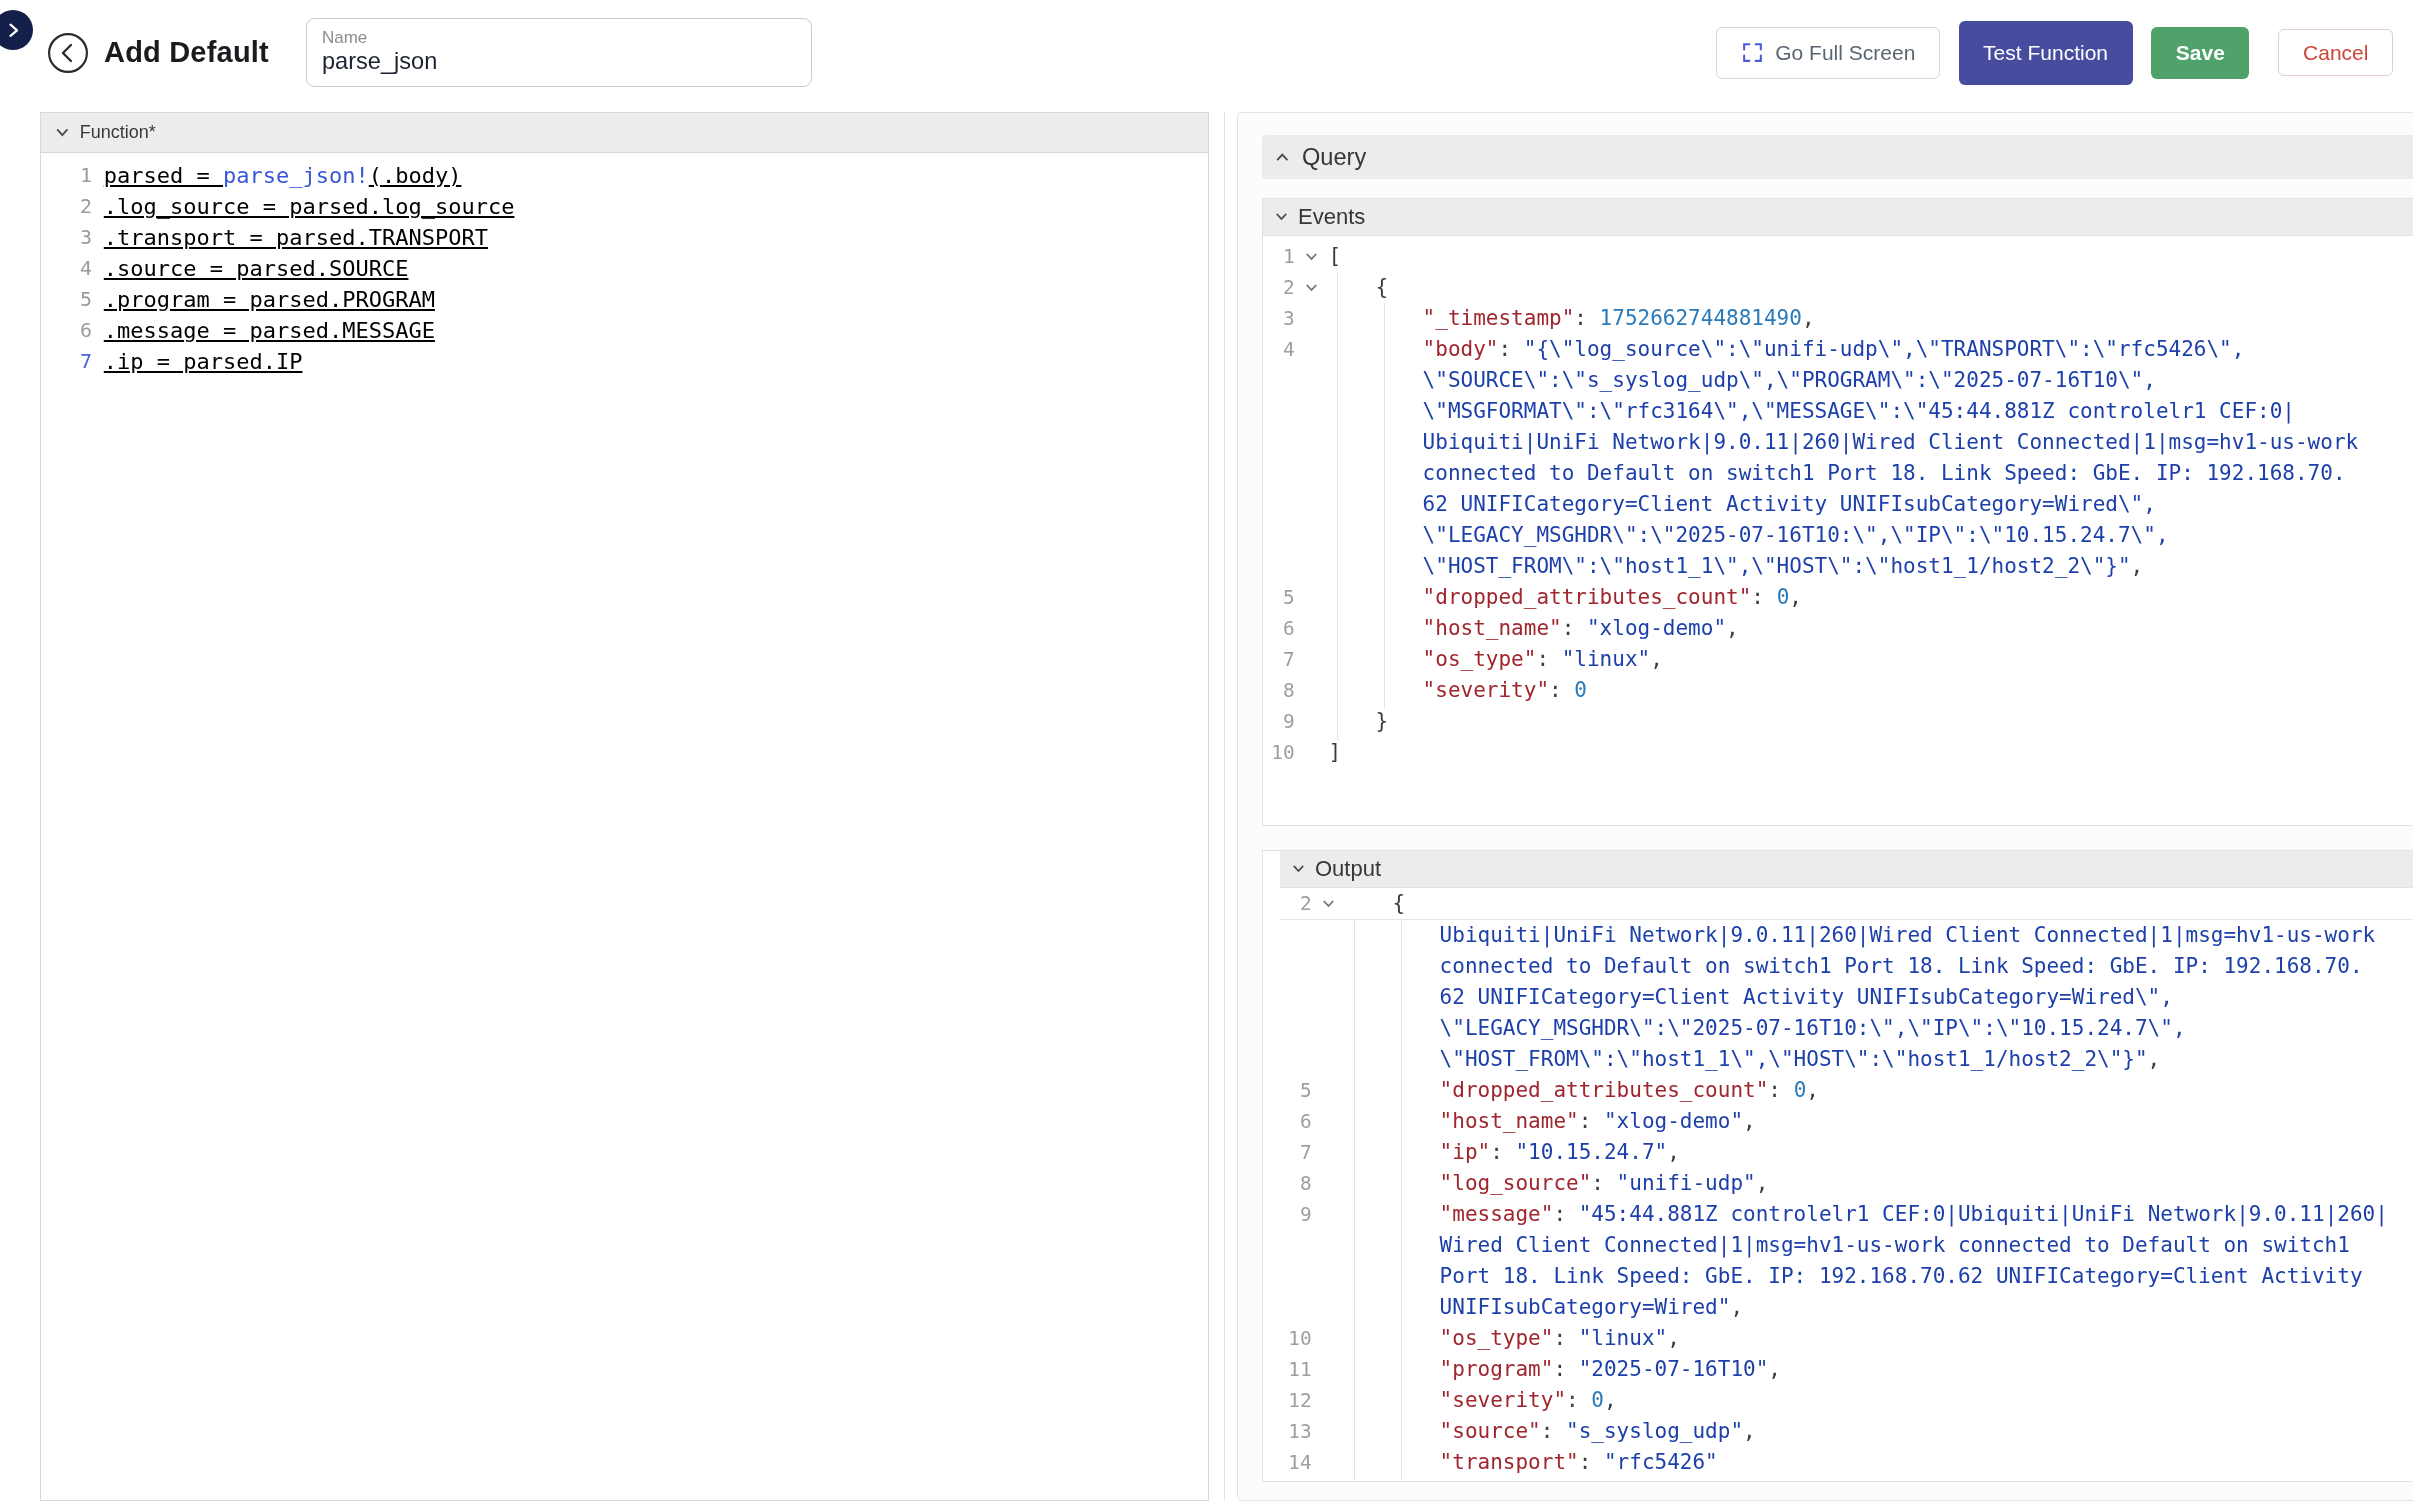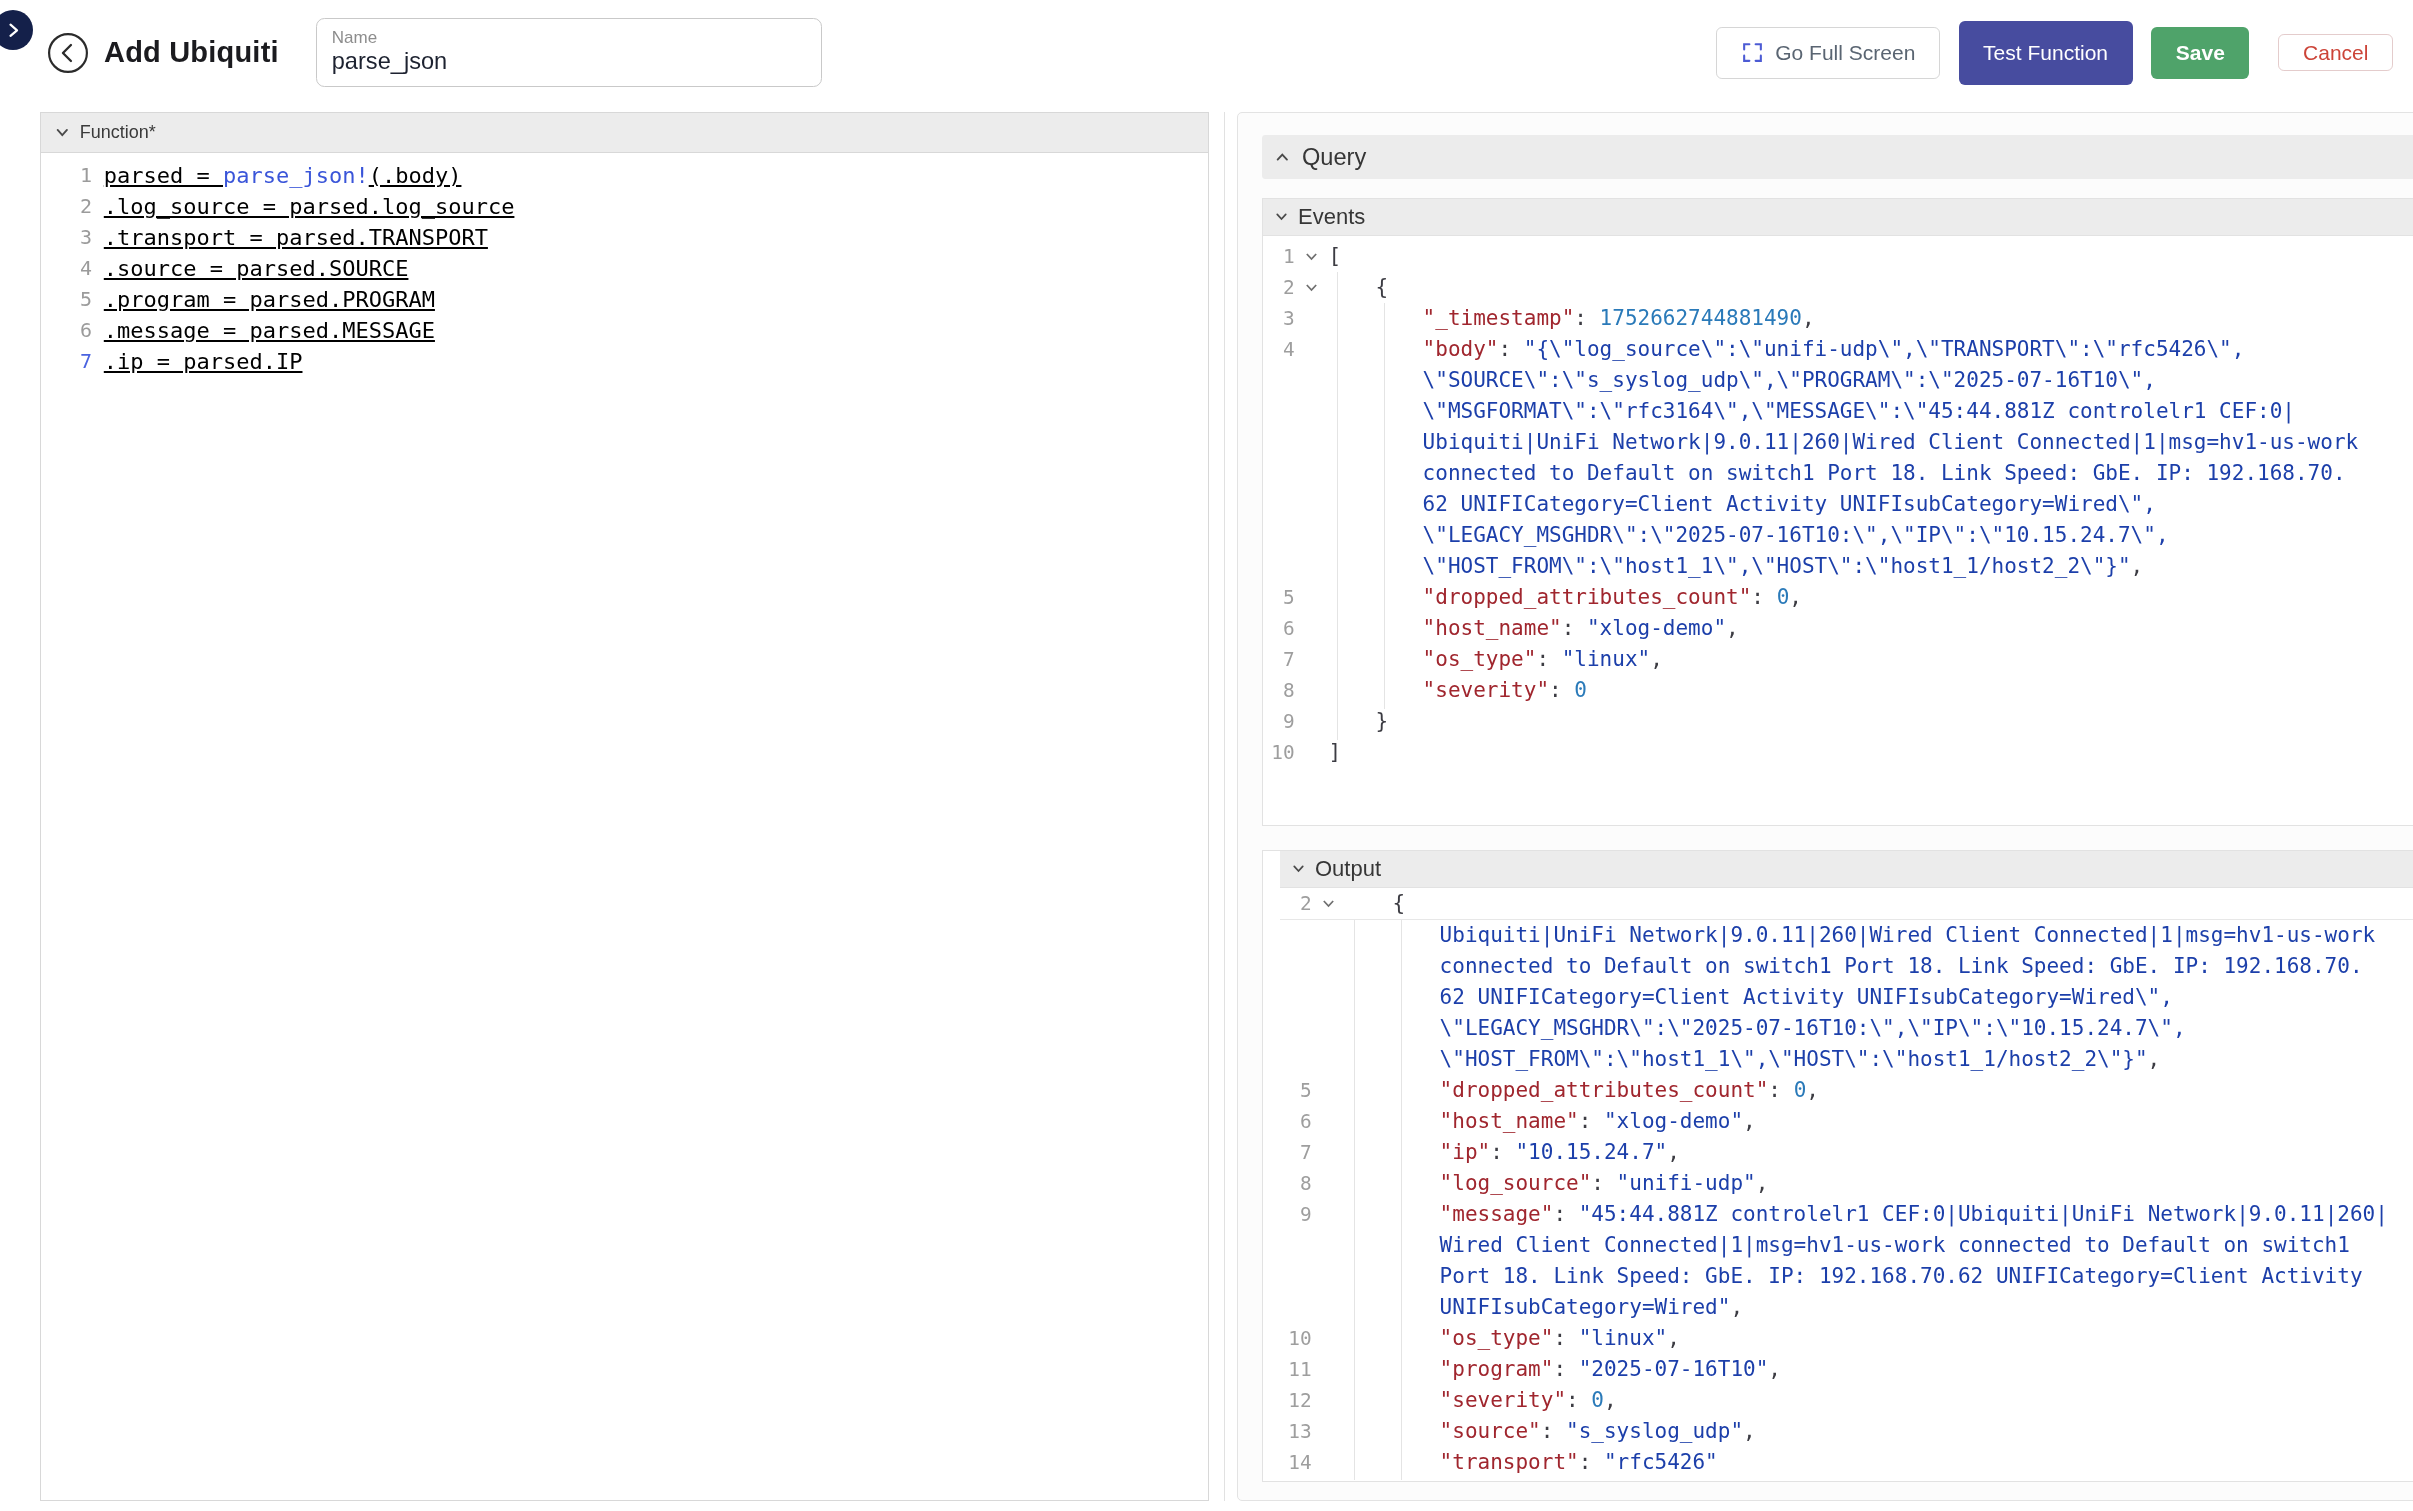--- a/index.html
+++ b/index.html
@@ -25,21 +25,21 @@
     padding:8.4px 15px; display:flex; flex-direction:column; justify-content:center; background:#fff;
   }
   .name-field .fl-label{ font-size:17px; color:#8d8d8d; line-height:18.6px; }
   .name-field .fl-value{ font-size:23.6px; color:#1d2230; line-height:29px; }
   .hdr-spacer{ flex:1; }
   .btn{ display:flex; align-items:center; gap:10px; border-radius:5.9px; font-size:21px; cursor:pointer;
         height:52px; padding:0 23.6px; border:0.8px solid transparent; font-family:inherit; }
   .btn-fullscreen{ background:#fff; border-color:#d6d6d6; color:#5a6572; margin-right:18.6px; }
   .btn-test{ background:var(--test-button,#474c9f); color:#fff; font-weight:500; margin-right:18.6px; height:64px; }
   .btn-save{ background:var(--save-button,#4fa36a); color:#fff; font-weight:700; margin-right:29px; height:52px; }
-  .btn-cancel{ background:#fff; border-color:#e4cccc; color:var(--cancel-text,#cc4438); font-weight:500; height:37px; }
+  .btn-cancel{ background:#fff; border-color:#e4cccc; color:var(--cancel-text,#cc4438); font-weight:500; height:47px; }
   
   .left-panel{
     position:absolute; left:40px; top:112px; width:1169px; height:1389px;
     border:0.8px solid #d8d8d8; background:#fff;
   }
   .panel-header{
     height:40px; background:#ececec; border-bottom:0.8px solid #d8d8d8;
     display:flex; align-items:center; gap:8.4px; padding-left:11.8px;
     font-size:18px; font-weight:500; color:#3a3a3a;
   }
@@ -111,21 +111,21 @@
   </svg>
 </div>
 
 <header>
   <button class="back-btn">
     <svg width="42" height="42" viewBox="0 0 50 50">
       <circle cx="25" cy="25" r="22.5" fill="none" stroke="#2b2b2b" stroke-width="2.6"></circle>
       <path d="M28.5 15.5l-9.5 9.5 9.5 9.5" fill="none" stroke="#2b2b2b" stroke-width="2.8" stroke-linecap="round" stroke-linejoin="round"></path>
     </svg>
   </button>
-  <h1 class="page-title">Add Ubiquiti</h1>
+  <h1 class="page-title">Add Default</h1>
 
   <div class="name-field">
     <span class="fl-label">Name</span>
     <span class="fl-value">parse_json</span>
   </div>
 
   <div class="hdr-spacer"></div>
 
   <button class="btn btn-fullscreen">
     <svg width="25" height="25" viewBox="0 0 24 24">

